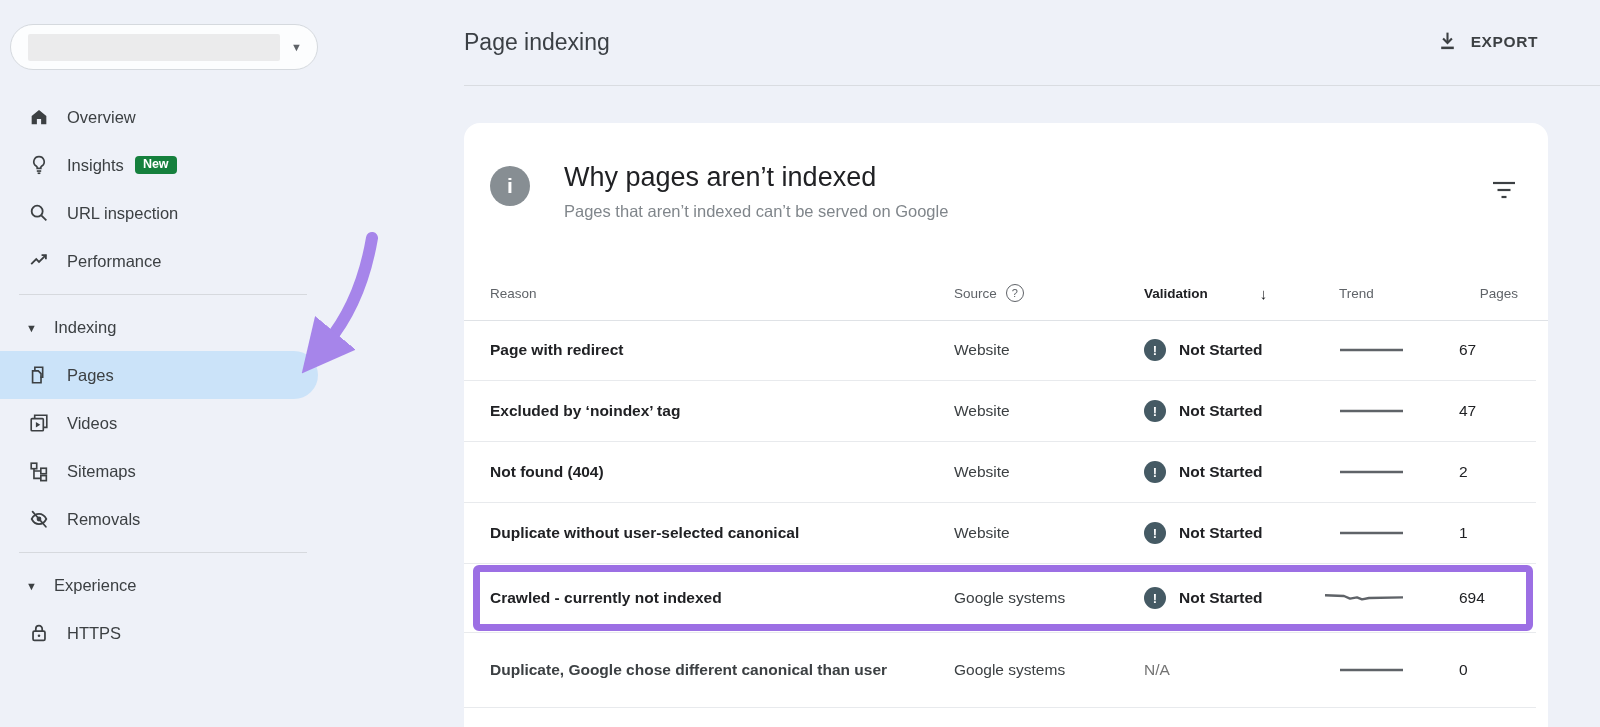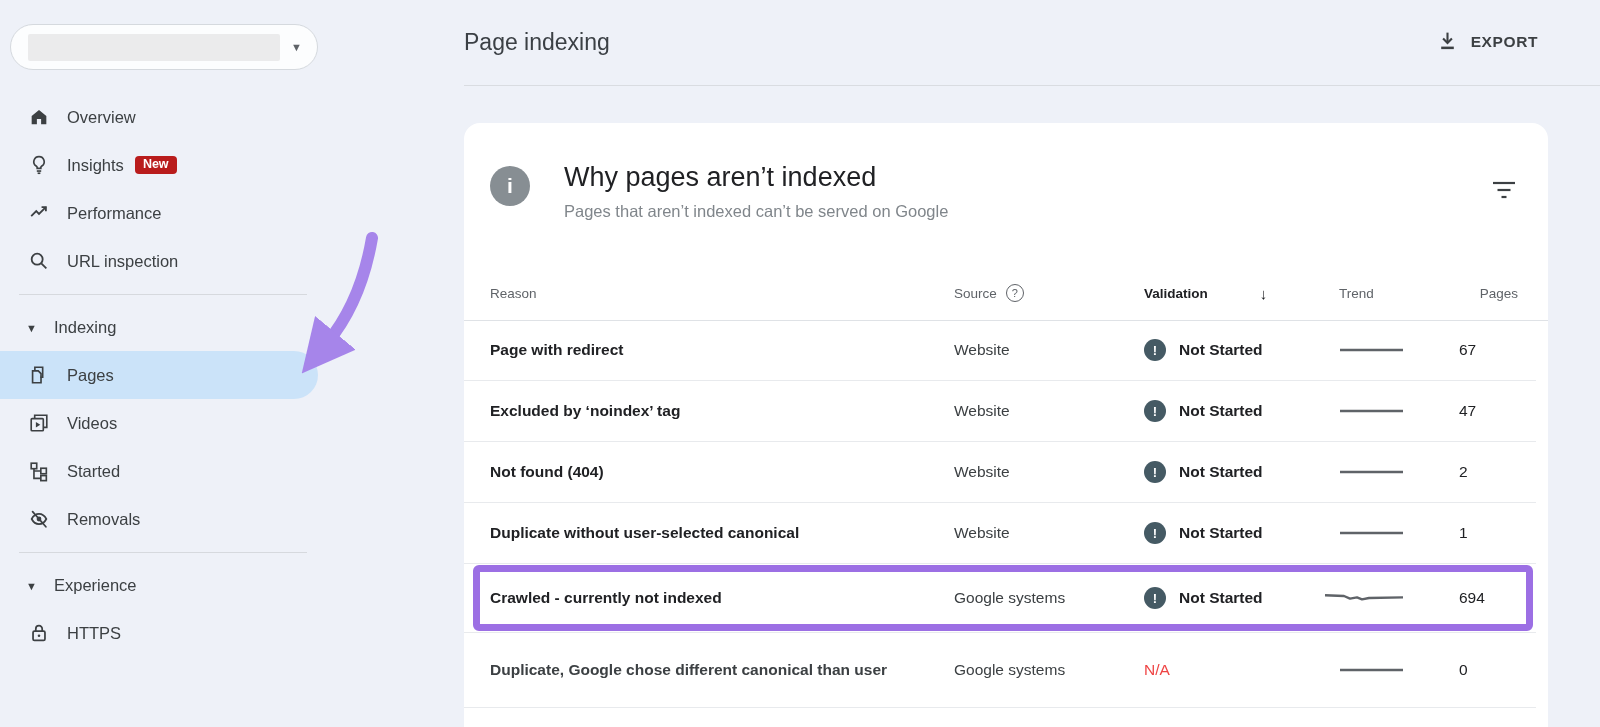--- a/index.html
+++ b/index.html
@@ -10,21 +10,21 @@
   .sidebar{position:absolute;left:0;top:0;width:432px;height:100%;}
   .selector{position:absolute;left:10px;top:24px;width:306px;height:44px;border:1px solid #d5d9de;
     border-radius:23px;background:#fcfdfe;display:flex;align-items:center;cursor:pointer;}
   .selector-redact{margin-left:17px;width:252px;height:27px;background:#ebebec;border-radius:2px;}
   .selector-caret{margin-left:auto;margin-right:15px;color:#5f6368;font-size:11px;}
   .nav{position:absolute;top:93px;left:0;width:100%;}
   .nav-item{height:48px;display:flex;align-items:center;padding-left:28px;color:#3c4043;
     font-size:16.5px;cursor:pointer;}
   .nav-item .nav-icon{width:22px;height:22px;margin-right:17px;display:flex;align-items:center;justify-content:center;flex:none;}
   .nav-item.selected{background:#cbe3f9;width:318px;box-sizing:border-box;border-radius:0 24px 24px 0;}
-  .nav-badge{background:#b91c1c;color:#fff;font-size:12.5px;font-weight:700;border-radius:4px;
+  .nav-badge{background:#15803d;color:#fff;font-size:12.5px;font-weight:700;border-radius:4px;
     padding:2.5px 8px;margin-left:11px;line-height:1.1;}
   .sb-divider{height:1px;background:#d6d9de;margin:9px 10px 9px 19px;width:288px;}
   .nav-section{height:47px;display:flex;align-items:center;padding-left:26px;color:#3c4043;font-size:16.5px;cursor:pointer;}
   .nav-section .tri{font-size:11px;margin-right:16px;color:#3c4043;width:12px;}
 
   
   .main-title{position:absolute;left:464px;top:29px;font-size:23px;color:#3b4045;}
   .export-btn{position:absolute;right:62px;top:30px;display:flex;align-items:flex-end;gap:13px;
     color:#3c4043;font-size:15.5px;font-weight:700;letter-spacing:0.6px;cursor:pointer;}
   .header-rule{position:absolute;left:464px;right:0;top:85px;height:1px;background:#d9dce1;}
@@ -54,21 +54,21 @@
   .drow{height:60px;border-bottom:1px solid #e8eaed;position:relative;}
   .drow.h68{height:68px;}
   .drow.h74{height:74px;}
   .c-reason{font-size:15.5px;font-weight:700;color:#202124;white-space:nowrap;}
   .drow.muted .c-reason{font-weight:700;color:#3c4043;}
   .c-source{font-size:15.5px;color:#3c4043;}
   .c-validation{display:flex;align-items:center;}
   .badge-circle{width:22px;height:22px;border-radius:50%;background:#455a64;color:#fff;
     font-size:13px;font-weight:700;display:flex;align-items:center;justify-content:center;margin-right:13px;flex:none;}
   .validation-text{font-size:15.5px;font-weight:700;color:#202124;}
-  .validation-text.na{font-weight:400;color:#ef4444;}
+  .validation-text.na{font-weight:400;color:#737373;}
   .c-trend{line-height:0;}
   .c-pages-v{font-size:15.5px;color:#202124;text-align:left;white-space:nowrap;}
   .hl-box{position:absolute;left:9px;right:3px;top:1px;bottom:1px;border:7px solid #9c6fe4;
     border-radius:6px;pointer-events:none;z-index:3;}
   .spark-wide{margin-left:-15px;}
 
   
   .arrow-svg{position:absolute;left:255px;top:212px;width:150px;height:180px;z-index:5;pointer-events:none;}
 </style>
 </head>
@@ -97,34 +97,34 @@
             <line x1="9.6" y1="18.6" x2="14.4" y2="18.6"></line>
               <line x1="10.5" y1="21" x2="13.5" y2="21"></line>
           </svg>
         </span>
         <span>Insights</span>
         <span class="nav-badge">New</span>
       </div>
       <div class="nav-item">
         <span class="nav-icon">
           <svg width="22" height="22" viewBox="0 0 24 24" fill="none" stroke="#3c4043" stroke-width="2">
+            <circle cx="10" cy="10" r="6"></circle>
+              <line x1="14.5" y1="14.5" x2="20" y2="20"></line>
+          </svg>
+        </span>
+        <span>URL inspection</span>
+      </div>
+      <div class="nav-item">
+        <span class="nav-icon">
+          <svg width="22" height="22" viewBox="0 0 24 24" fill="none" stroke="#3c4043" stroke-width="2">
             <path d="M3.5 15.5 L9 10 L12 13 L19.5 5.5"></path>
               <path d="M14.8 5.5 H19.5 V10.2"></path>
           </svg>
         </span>
         <span>Performance</span>
-      </div>
-      <div class="nav-item">
-        <span class="nav-icon">
-          <svg width="22" height="22" viewBox="0 0 24 24" fill="none" stroke="#3c4043" stroke-width="2">
-            <circle cx="10" cy="10" r="6"></circle>
-              <line x1="14.5" y1="14.5" x2="20" y2="20"></line>
-          </svg>
-        </span>
-        <span>URL inspection</span>
       </div>
 
       <div class="sb-divider"></div>
 
       <div class="nav-section">
         <span class="tri">▼</span>
         <span>Indexing</span>
       </div>
       <div class="nav-item selected">
         <span class="nav-icon">
@@ -147,21 +147,21 @@
       </div>
       <div class="nav-item">
         <span class="nav-icon">
           <svg width="22" height="22" viewBox="0 0 24 24" fill="none" stroke="#3c4043" stroke-width="1.8">
             <rect x="3.5" y="3.5" width="6" height="6"></rect>
             <rect x="14" y="9" width="6" height="6"></rect>
             <rect x="14" y="17" width="6" height="5.5"></rect>
             <path d="M6.5 9.5 V12 H14 M6.5 12 V20 H14"></path>
           </svg>
         </span>
-        <span>Started</span>
+        <span>Sitemaps</span>
       </div>
       <div class="nav-item">
         <span class="nav-icon">
           <svg width="22" height="22" viewBox="0 0 24 24" fill="none" stroke="#3c4043" stroke-width="1.9">
             <path d="M4 12 C6 8.2 8.8 6.5 12 6.5 s6 1.7 8 5.5 c-2 3.8-4.8 5.5-8 5.5 S6 15.8 4 12 Z"></path>
             <circle cx="12" cy="12" r="2.6" fill="#3c4043" stroke="none"></circle>
             <line x1="5" y1="4" x2="19.5" y2="20.5" stroke-linecap="round"></line>
           </svg>
         </span>
         <span>Removals</span>

